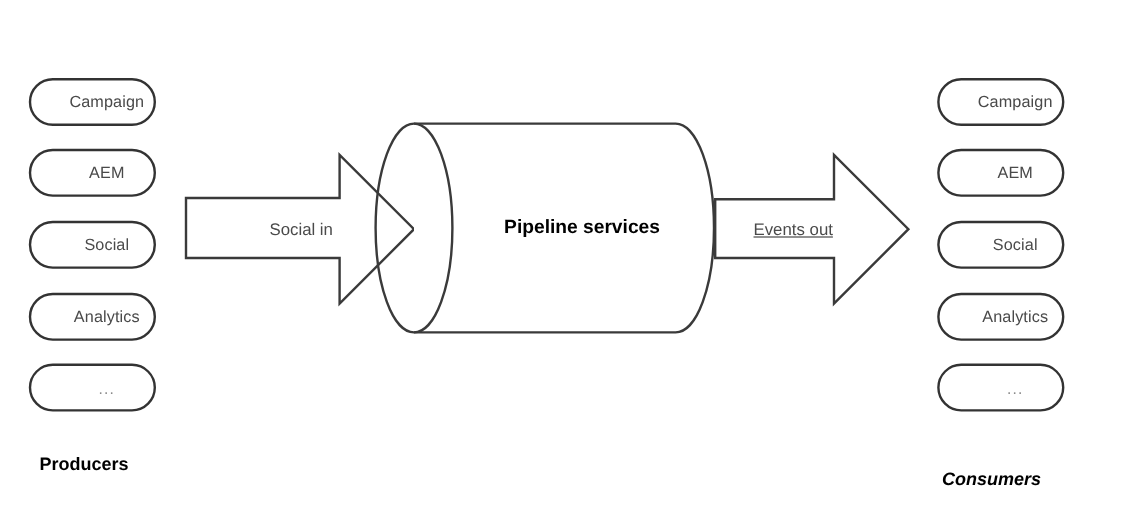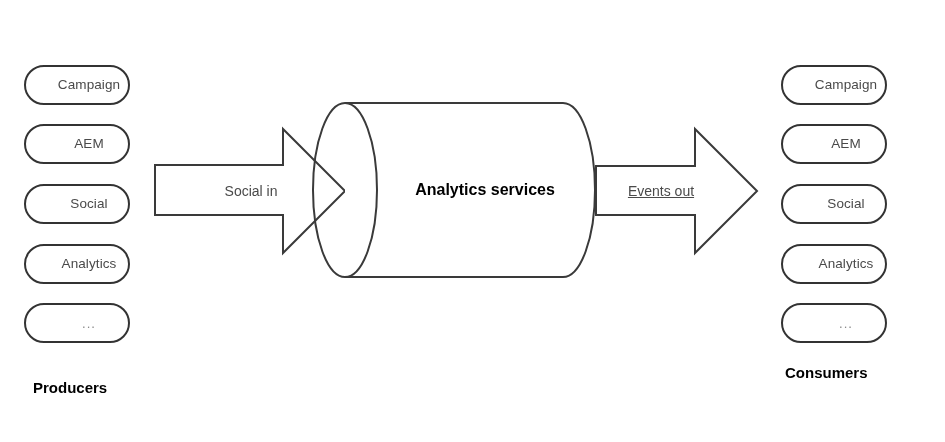--- a/index.html
+++ b/index.html
@@ -127,21 +127,21 @@
   <div class="node-box" style="left:781px; top:184px;">
     <span class="node-label">Social</span>
   </div>
   <div class="node-box" style="left:781px; top:244px;">
     <span class="node-label">Analytics</span>
   </div>
   <div class="node-box" style="left:781px; top:303px;">
     <span class="node-label ellipsis">...</span>
   </div>
 
-  <div class="group-caption" style="left:785px; top:365px;">Consumers</div>
+  <div class="group-caption" style="left:785px; top:392px;font-style:italic;">Consumers</div>
 
   <div class="flow-label" style="left:251px; top:191px;">Social in</div>
 
-  <div class="cylinder-label" style="left:485px; top:190px;">Analytics services</div>
+  <div class="cylinder-label" style="left:485px; top:190px;">Pipeline services</div>
 
   <div class="flow-label" style="left:661px; top:191px;text-decoration:underline;">Events out</div>
 
 </div>
 
 </body></html>

